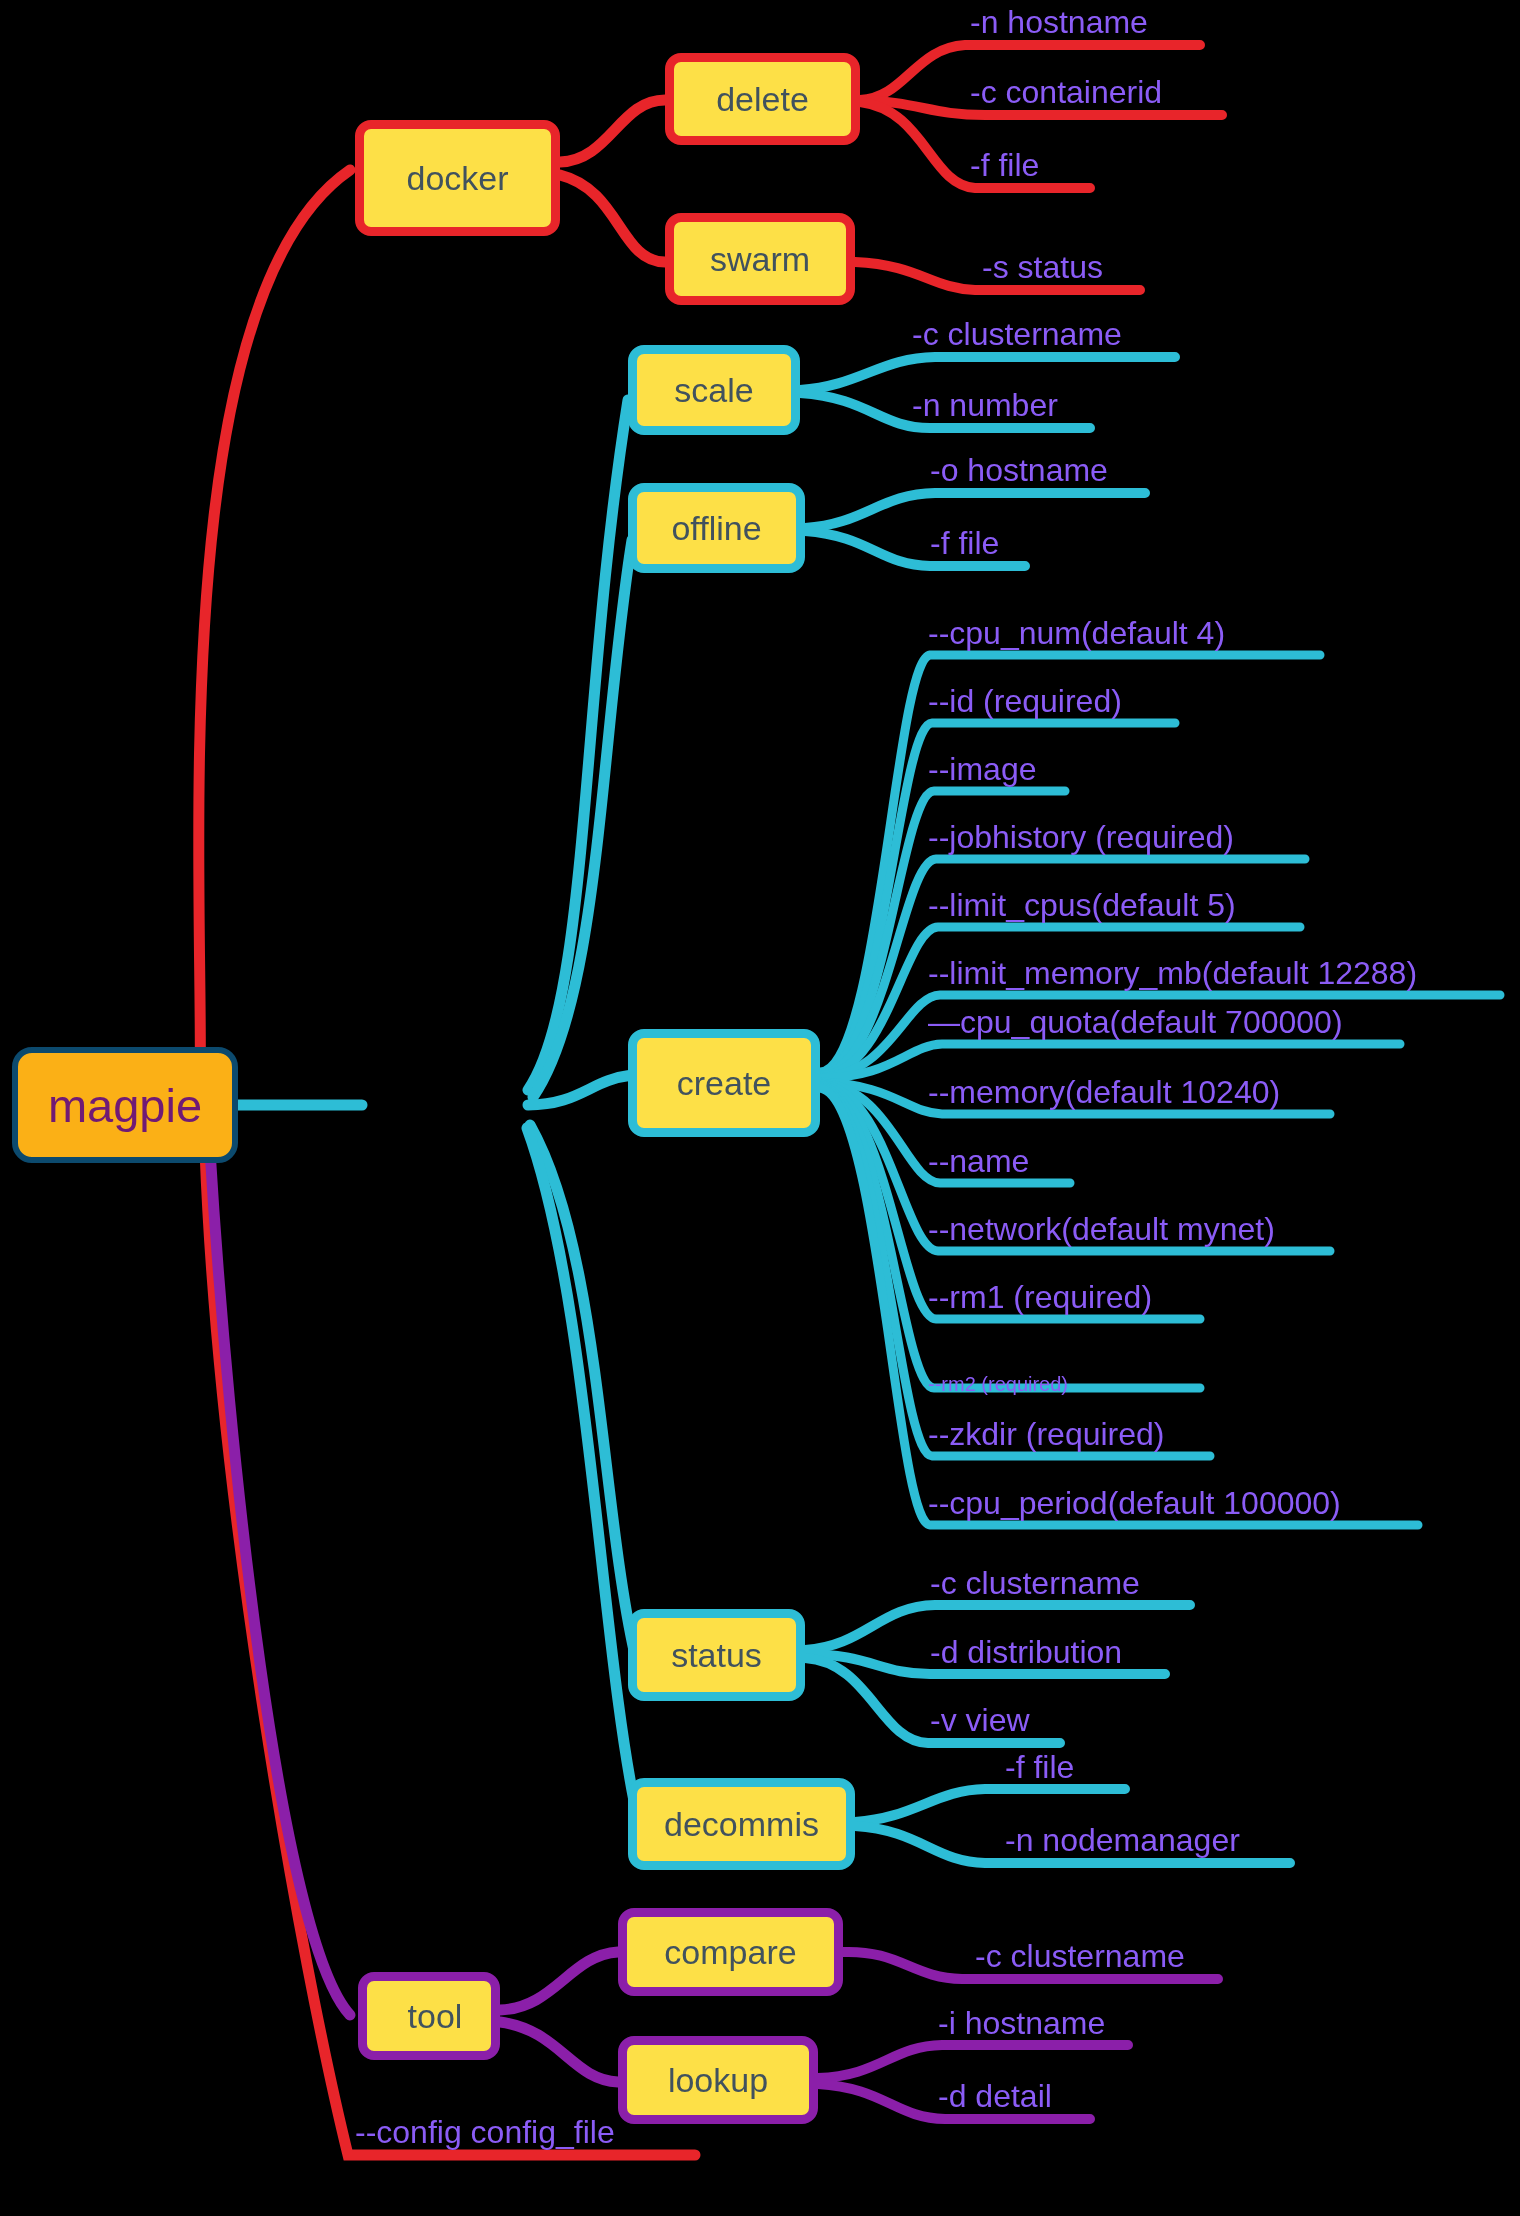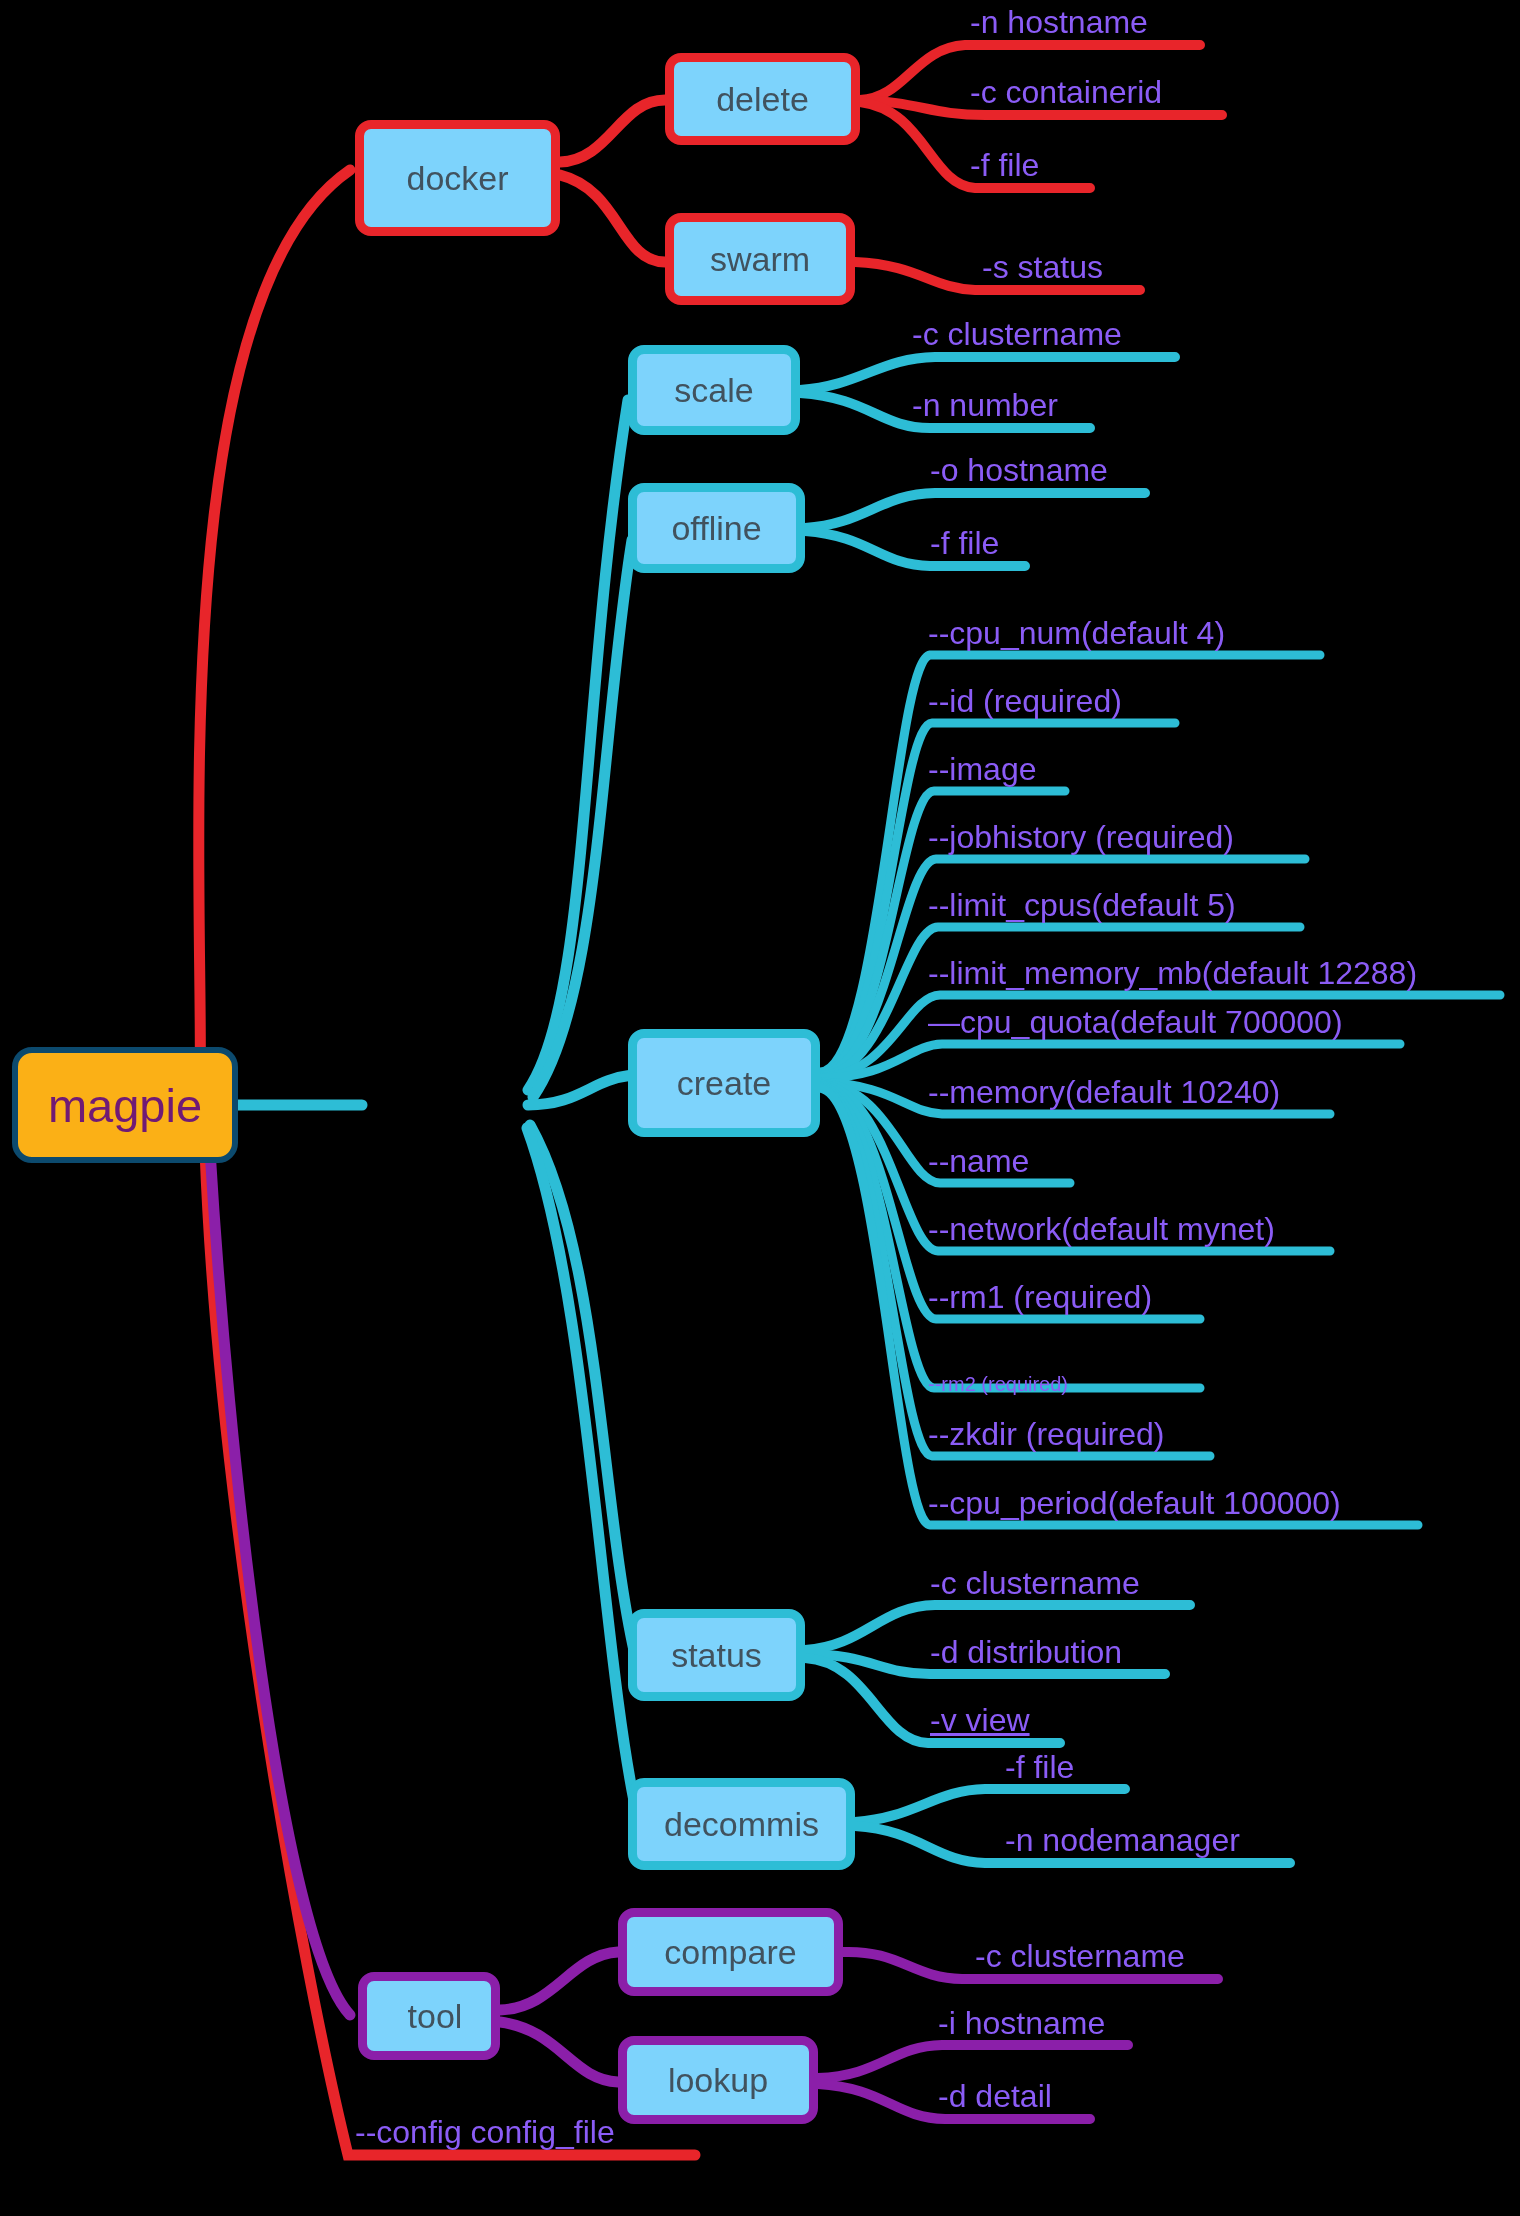--- a/index.html
+++ b/index.html
@@ -1,20 +1,20 @@
 <!DOCTYPE html>
 <html><head>
 <meta charset="utf-8">
 <style>
   html,body{margin:0;padding:0;background:#000;}
   body{width:1520px;height:2216px;position:relative;overflow:hidden;
        font-family:"Liberation Sans","DejaVu Sans",sans-serif;}
   #stage{position:absolute;left:0;top:0;width:1520px;height:2216px;}
   svg#wires{position:absolute;left:0;top:0;width:1520px;height:2216px;}
-  .node{position:absolute;background:#7dd3fc;border-radius:16px;
+  .node{position:absolute;background:#fde047;border-radius:16px;
         display:flex;align-items:center;justify-content:center;
         box-sizing:border-box;color:#41525E;white-space:nowrap;z-index:5;}
   .node.n-red{border:9px solid #E8252A;}
   .node.n-cyan{border:9px solid #2DBDD6;}
   .node.n-purple{border:9px solid #8B1FA9;}
   .node.n-root{background:#FBB016;border:6px solid #0c4a6e;color:#701a75;
                border-radius:20px;}
   .leaf{position:absolute;color:#8b5cf6;white-space:nowrap;z-index:4;
         line-height:1;}
 </style>
@@ -162,21 +162,21 @@
   <div class="leaf" style="left:928px;top:1076px;font-size:32px;">--memory(default 10240)</div>
   <div class="leaf" style="left:928px;top:1145px;font-size:32px;">--name</div>
   <div class="leaf" style="left:928px;top:1213px;font-size:32px;">--network(default mynet)</div>
   <div class="leaf" style="left:928px;top:1281px;font-size:32px;">--rm1 (required)</div>
   <div class="leaf" style="left:928px;top:1374px;font-size:20px;">--rm2 (required)</div>
   <div class="leaf" style="left:928px;top:1418px;font-size:32px;">--zkdir (required)</div>
   <div class="leaf" style="left:928px;top:1487px;font-size:32px;">--cpu_period(default 100000)</div>
 
   <div class="leaf" style="left:930px;top:1567px;font-size:32px;">-c clustername</div>
   <div class="leaf" style="left:930px;top:1636px;font-size:32px;">-d distribution</div>
-  <div class="leaf" style="left:930px;top:1704px;font-size:32px;text-decoration:underline;">-v view</div>
+  <div class="leaf" style="left:930px;top:1704px;font-size:32px;">-v view</div>
 
   <div class="leaf" style="left:1005px;top:1751px;font-size:32px;">-f file</div>
   <div class="leaf" style="left:1005px;top:1824px;font-size:32px;">-n nodemanager</div>
 
   <div class="leaf" style="left:975px;top:1940px;font-size:32px;">-c clustername</div>
 
   <div class="leaf" style="left:938px;top:2007px;font-size:32px;">-i hostname</div>
   <div class="leaf" style="left:938px;top:2080px;font-size:32px;">-d detail</div>
 
   <div class="leaf" style="left:355px;top:2116px;font-size:32px;">--config config_file</div>

